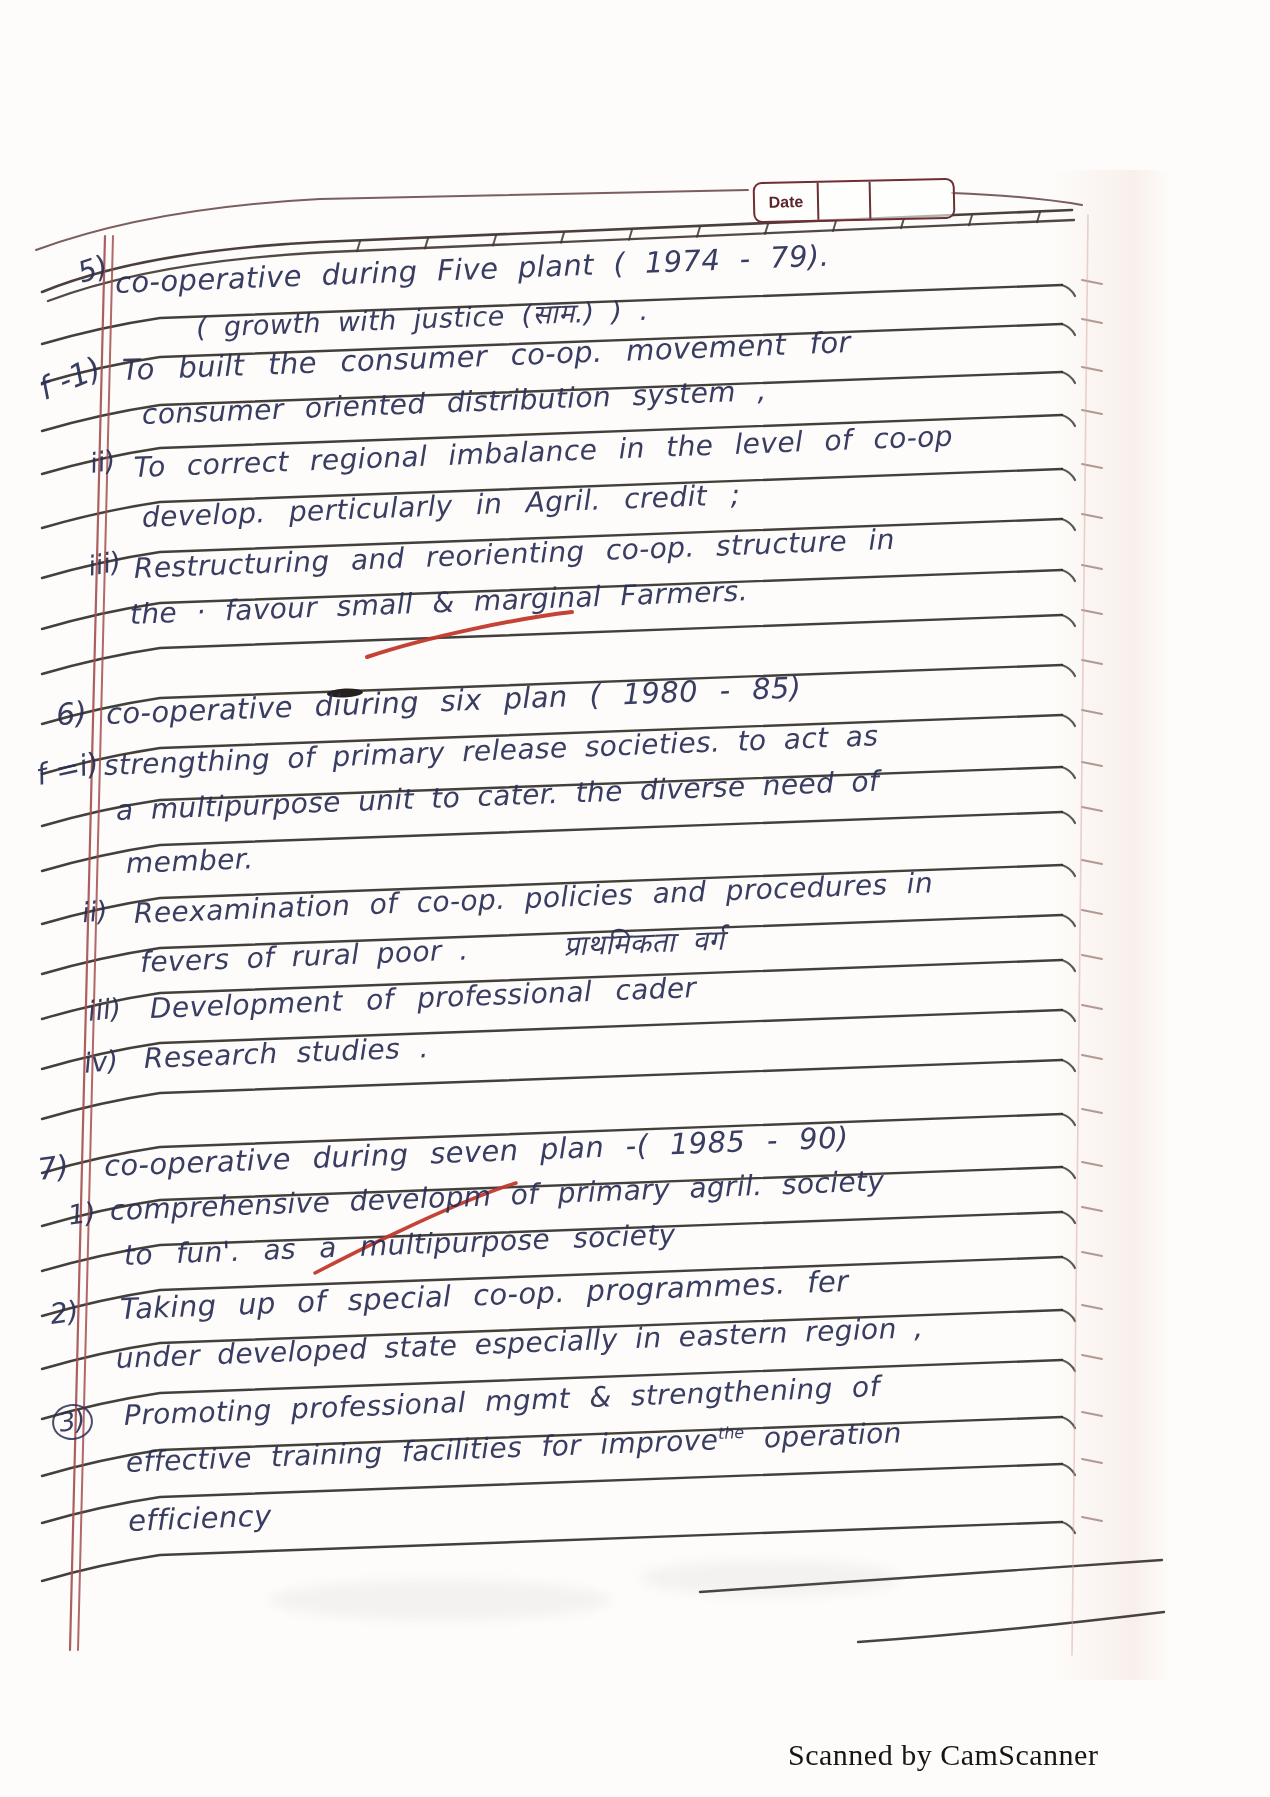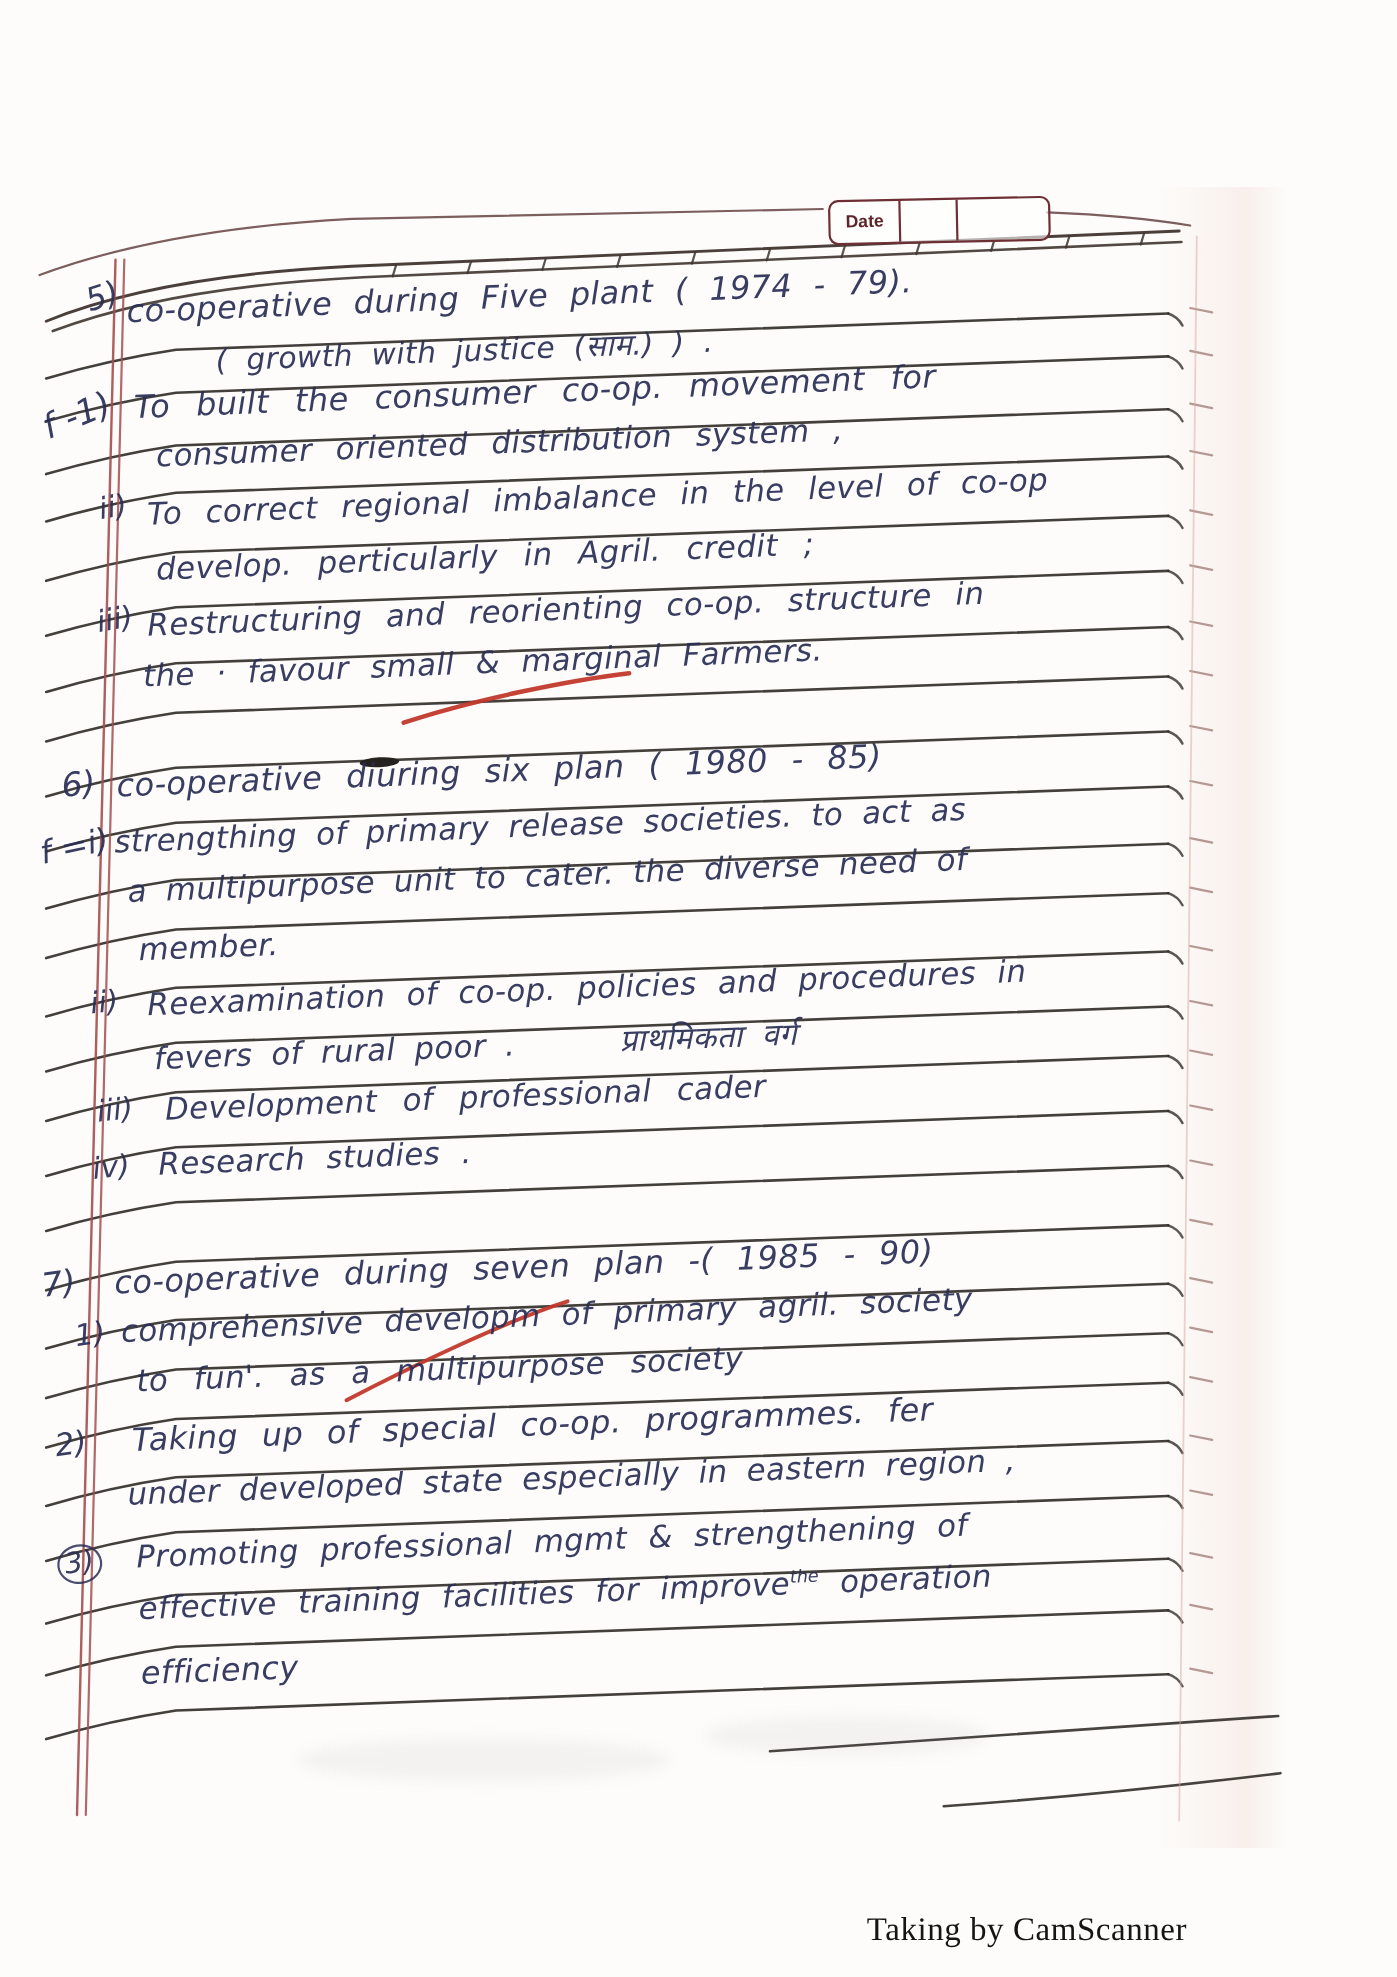--- a/index.html
+++ b/index.html
@@ -183,14 +183,14 @@
   <div class="row" style="left:144px;top:1042px;font-size:28px;word-spacing:10px;">Research studies .</div>
   <div class="row" style="left:104px;top:1149px;font-size:29px;word-spacing:12px;">co-operative during seven plan -( 1985 - 90)</div>
   <div class="row" style="left:110px;top:1194px;font-size:28px;word-spacing:10px;">comprehensive developm of primary agril. society</div>
   <div class="row" style="left:124px;top:1239px;font-size:28px;word-spacing:14px;">to fun'. as a multipurpose society</div>
   <div class="row" style="left:120px;top:1292px;font-size:29px;word-spacing:12px;">Taking up of special co-op. programmes. fer</div>
   <div class="row" style="left:116px;top:1342px;font-size:28px;word-spacing:8px;">under developed state especially in eastern region ,</div>
   <div class="row" style="left:124px;top:1399px;font-size:28px;word-spacing:10px;">Promoting professional mgmt &amp; strengthening of</div>
   <div class="row" style="left:126px;top:1446px;font-size:28px;word-spacing:10px;"><span>effective training facilities for improve</span><sup class="hw">the</sup>&nbsp;<span>operation</span></div>
   <div class="row" style="left:128px;top:1504px;font-size:29px;word-spacing:6px;">efficiency</div>
 
-  <div class="watermark">Taking by CamScanner</div>
+  <div class="watermark">Scanned by CamScanner</div>
 </div>
 
 </body></html>

